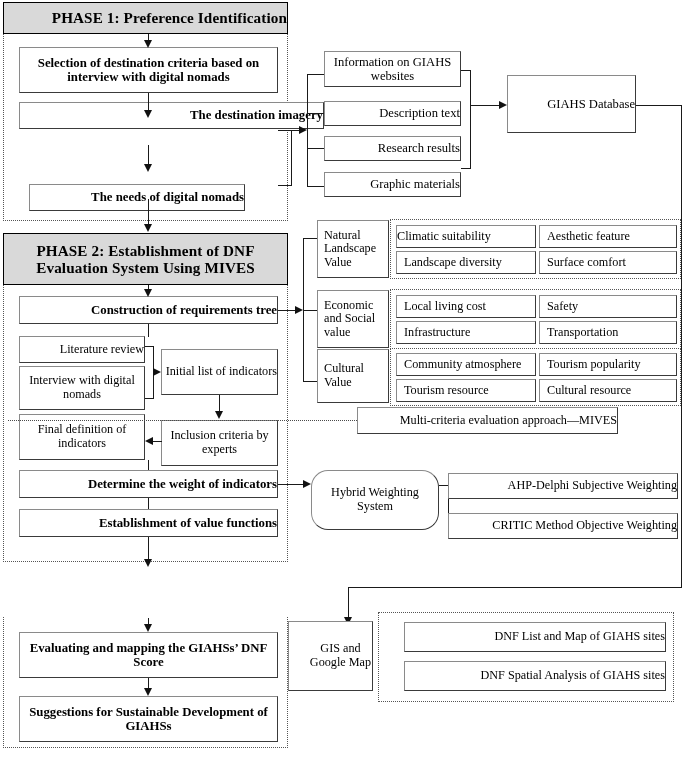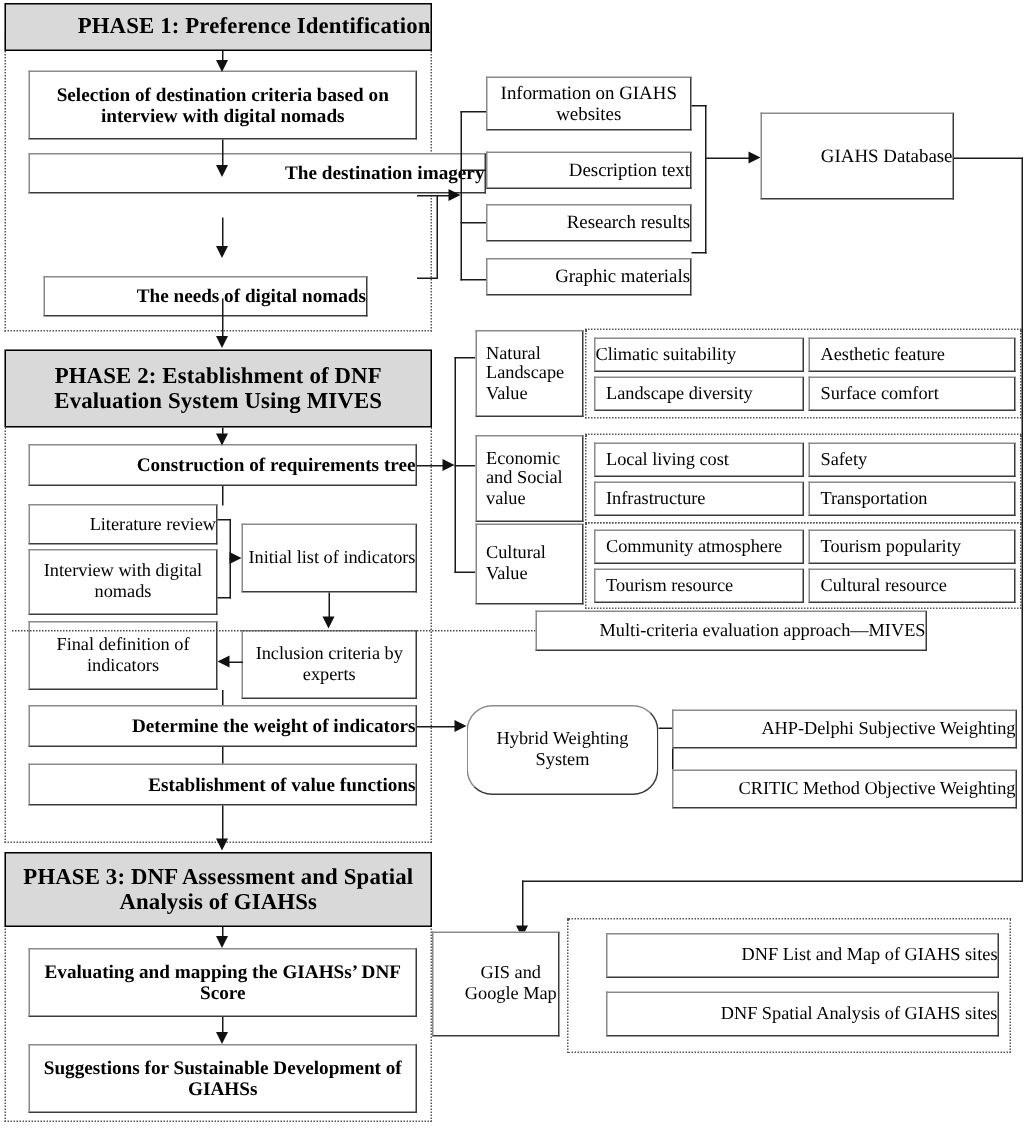--- a/index.html
+++ b/index.html
@@ -282,23 +282,20 @@
 
   <div class="box" style="left:448px;top:473px;width:230px;height:26px;padding-left:15px;">
     <span class="t2">AHP-Delphi Subjective Weighting</span>
   </div>
   <div class="box" style="left:448px;top:513px;width:230px;height:26px;">
     <span class="t2">CRITIC Method Objective Weighting</span>
   </div>
 
   <div class="dotgroup" style="left:3px;top:617px;width:285px;height:131px;border-top:none;"></div>
 
-  <div class="box phase-head" style="left:3px;top:568px;width:285px;height:50px;">
-    <span>PHASE 3: DNF Assessment and Spatial Analysis of GIAHSs</span>
-  </div>
 
   <div class="box" style="left:19px;top:632px;width:259px;height:46px;">
     <span class="bold">Evaluating and mapping the GIAHSs’ DNF Score</span>
   </div>
   <div class="box" style="left:19px;top:696px;width:259px;height:46px;">
     <span class="bold">Suggestions for Sustainable Development of GIAHSs</span>
   </div>
 
   <div class="ln lnv" style="left:148px;top:618px;height:10px;"></div>
   <div class="arw-d" style="left:144px;top:624px;"></div>

